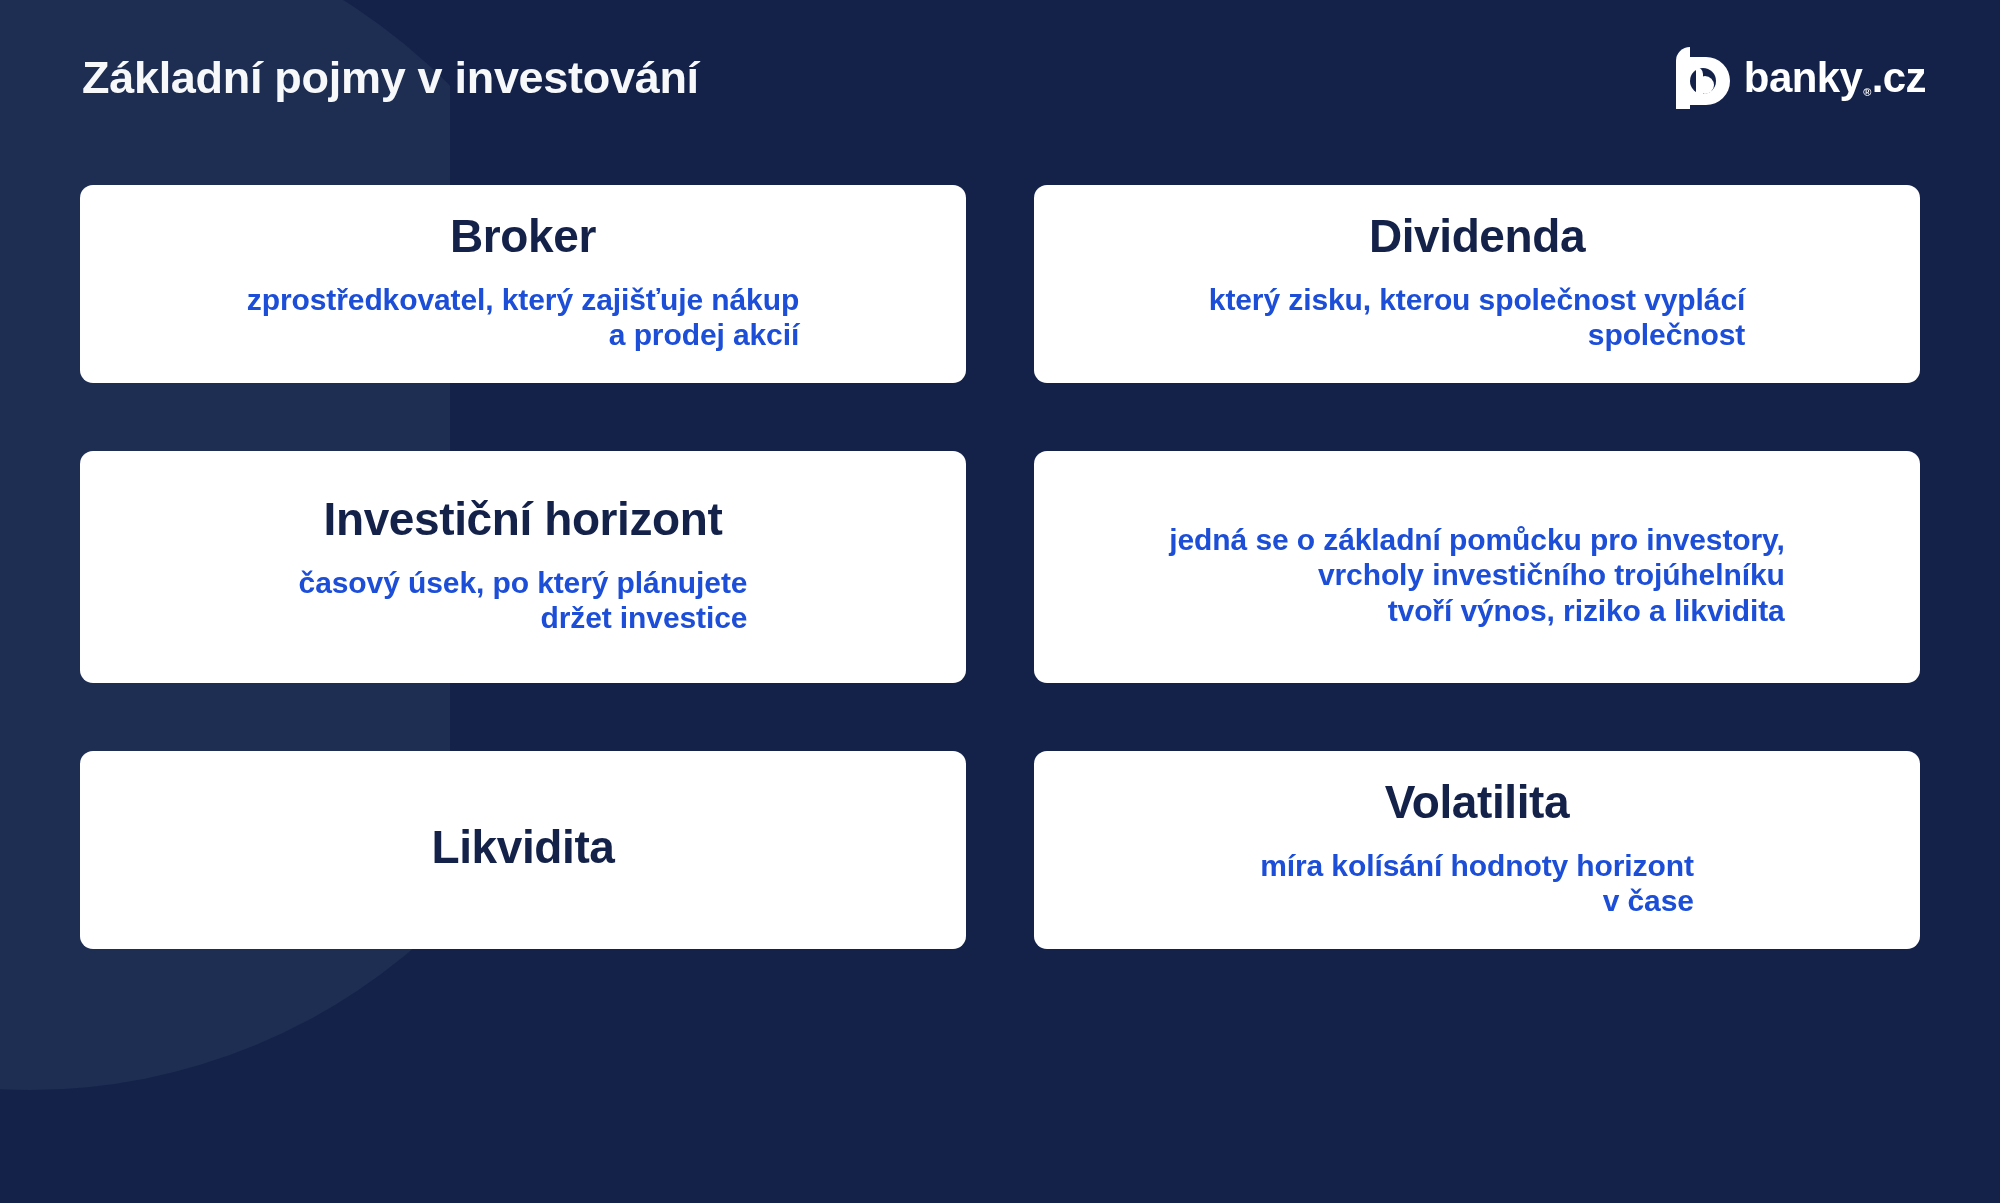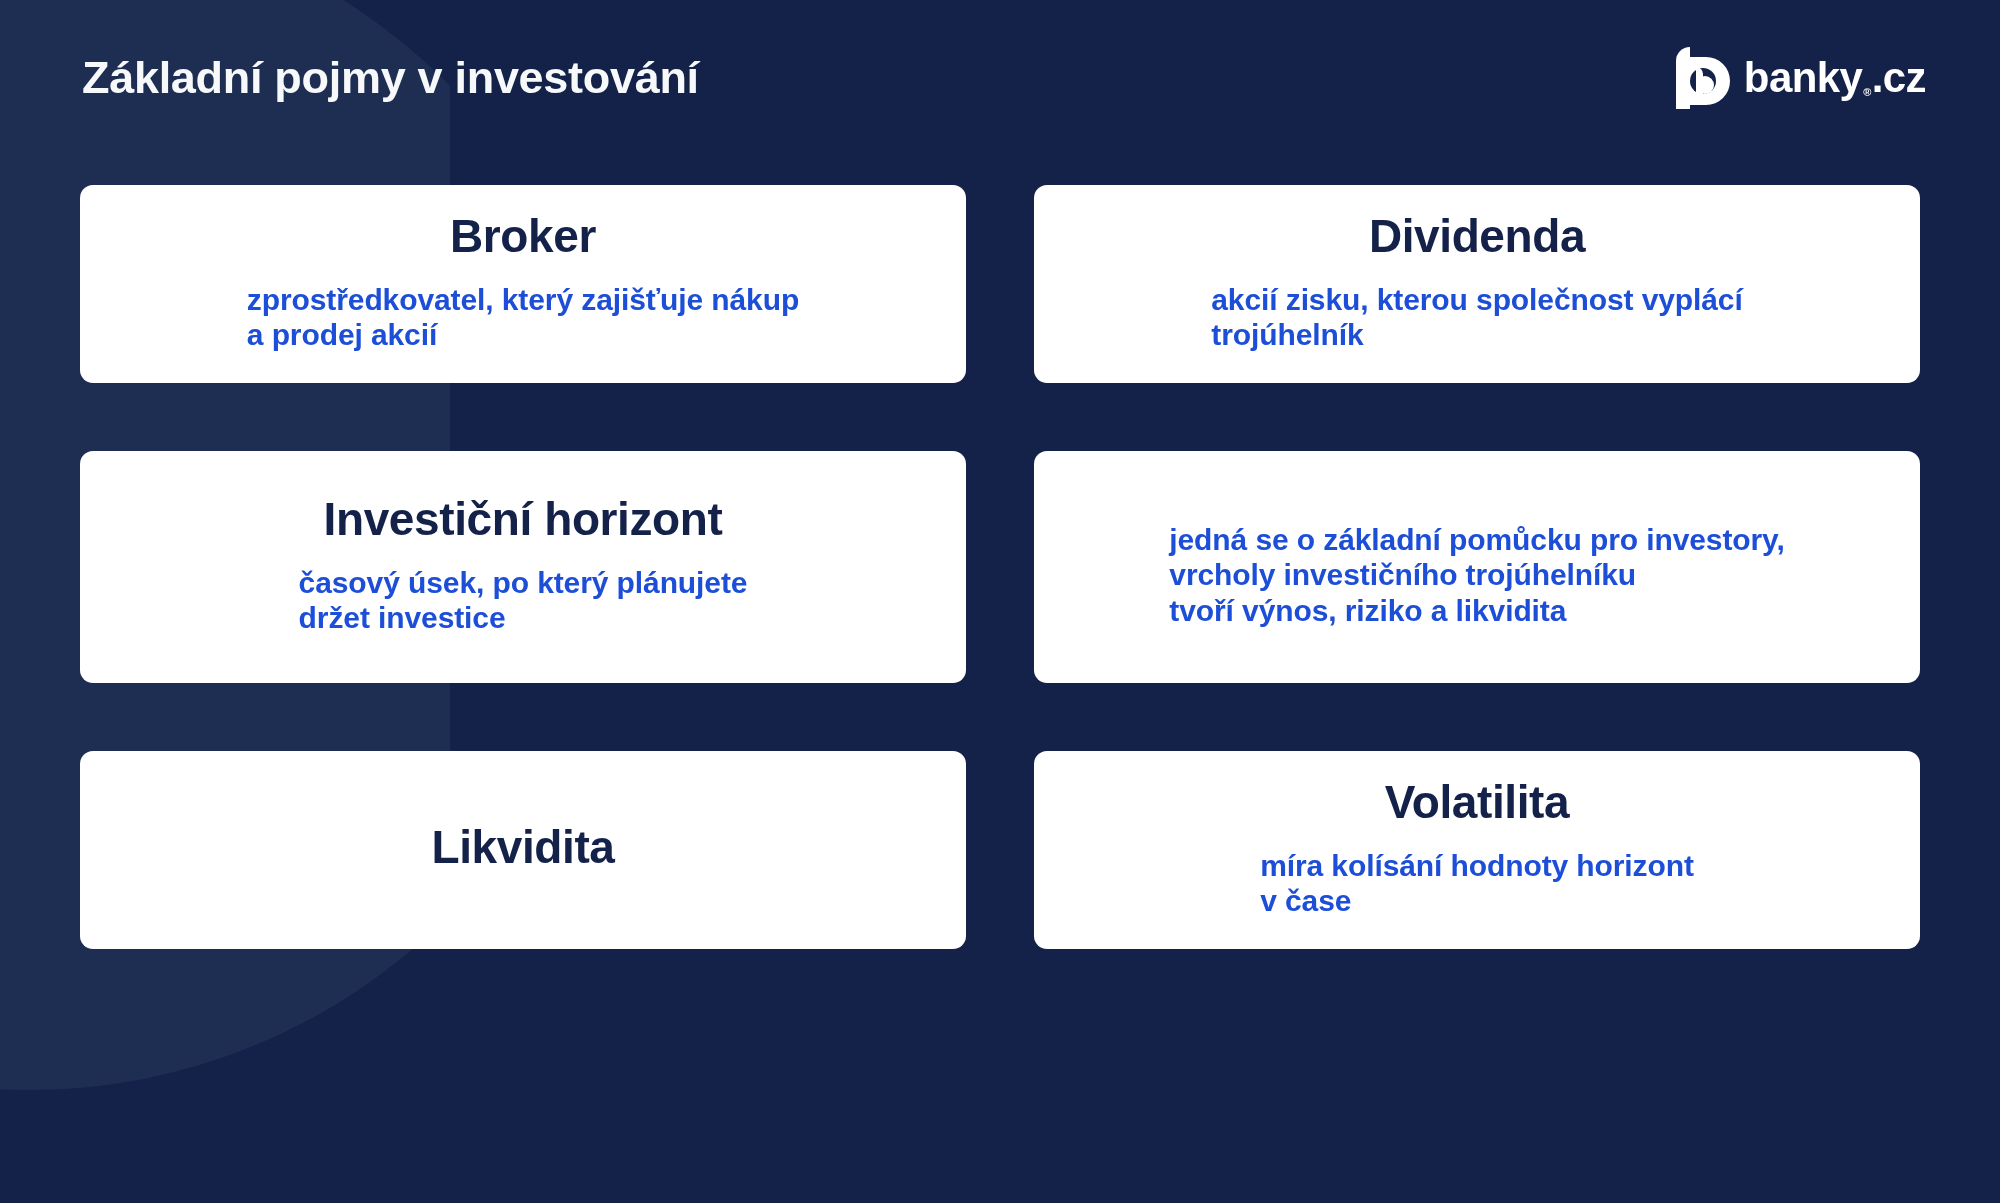--- a/index.html
+++ b/index.html
@@ -101,21 +101,21 @@
     width: 1840px;
     display: grid;
     grid-template-columns: 886px 886px;
     column-gap: 68px;
     row-gap: 68px;
     z-index: 4;
   }
   .card {
     background: #ffffff;
     border-radius: 13px;
-    text-align: left;
+    text-align: right;
     padding: 26px 14px 30px;
     display: flex;
     flex-direction: column;
     align-items: center;
     justify-content: center;
   }
   .card.row1 { height: 198px; }
   .card.row2 { height: 232px; }
   .card.row3 { height: 198px; }
 
@@ -172,22 +172,22 @@
       <div class="card-title">Broker</div>
       <div class="card-body">
         <span class="ln">zprostředkovatel, který zajišťuje nákup</span>
         <span class="ln">a prodej akcií</span>
       </div>
     </div>
 
     <div class="card row1">
       <div class="card-title">Dividenda</div>
       <div class="card-body">
-        <span class="ln">akcií zisku, kterou společnost vyplácí</span>
-        <span class="ln">trojúhelník</span>
+        <span class="ln">který zisku, kterou společnost vyplácí</span>
+        <span class="ln">společnost</span>
       </div>
     </div>
 
     <div class="card row2">
       <div class="card-title">Investiční horizont</div>
       <div class="card-body">
         <span class="ln">časový úsek, po který plánujete</span>
         <span class="ln">držet investice</span>
       </div>
     </div>

